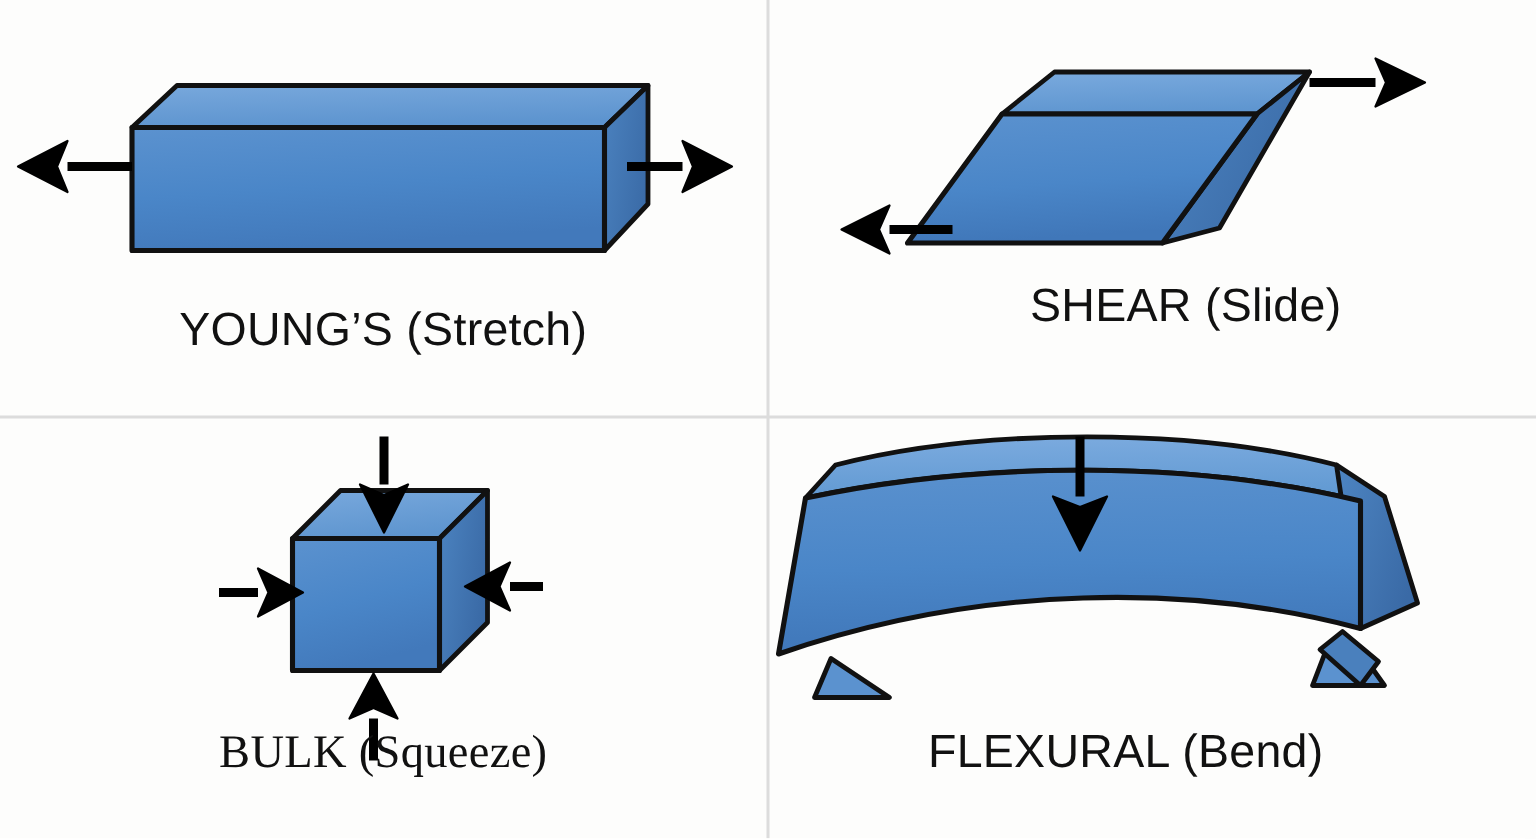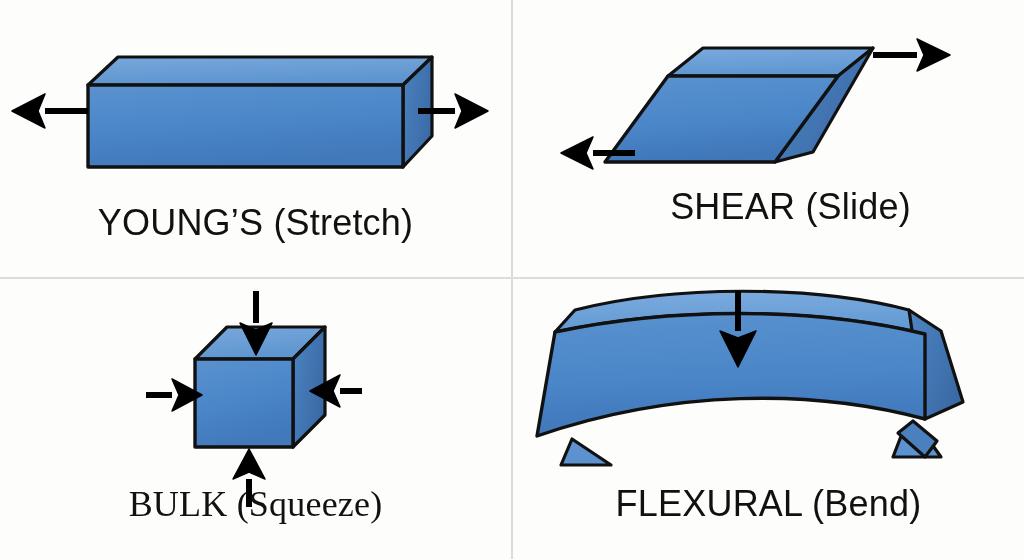--- a/index.html
+++ b/index.html
@@ -36,36 +36,36 @@
   }
   .panel {
     position: absolute;
     width: 511px;
     height: 277px;
     box-sizing: border-box;
   }
   #panel-youngs    { left: 0;     top: 0;   }
   #panel-shear     { left: 513px; top: 0;   }
   #panel-bulk      { left: 0;     top: 279px; }
-  #panel-flexural  { left: 513px; top: 279px; }
+  #panel-flexural  { left: 495px; top: 279px; }
 
   .panel-canvas {
     position: absolute;
     left: 0;
     top: 0;
     width: 511px;
     height: 277px;
     display: block;
   }
   .panel-label {
     position: absolute;
     left: 0;
     width: 511px;
     text-align: center;
-    font-size: 36px;
+    font-size: 31px;
     font-weight: 400;
     color: #111111;
     letter-spacing: 0.2px;
     white-space: nowrap;
   }
   #label-youngs   { top: 202px; }
   #label-shear    { top: 186px; padding-left: 22px; }
   #label-bulk     { top: 204px; font-family: Liberation Serif, serif; }
   #label-flexural { top: 204px; }
 </style>

